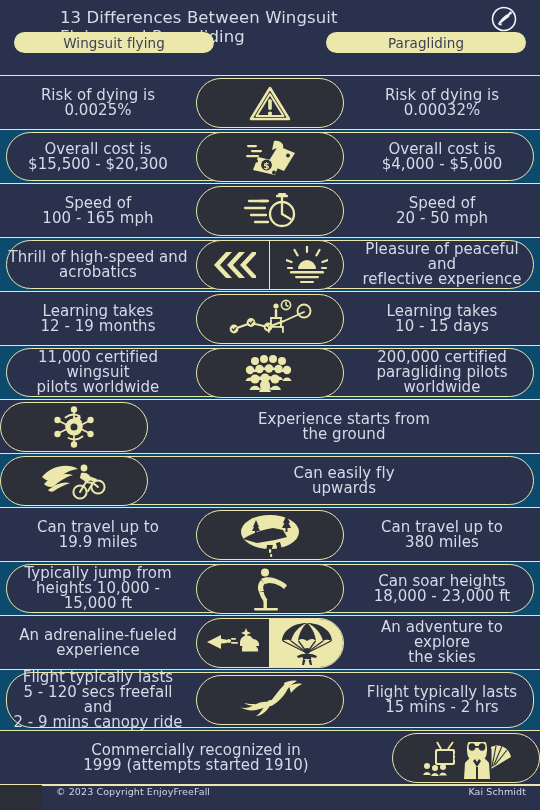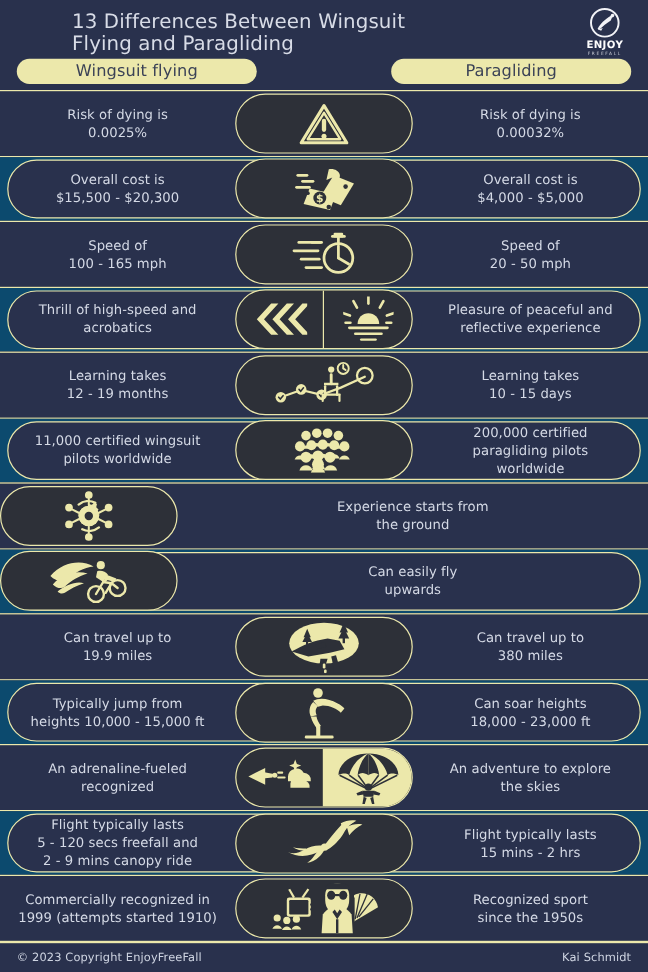--- a/index.html
+++ b/index.html
@@ -70,24 +70,24 @@
     text-align: center;
     font-size: 3.6px;
     color: #c9ccd6;
     letter-spacing: 1.4px;
     line-height: 5px;
   }
 
   .col-heads {
     position: absolute;
     left: 0; right: 0;
-    bottom: 5px;
+    bottom: 22px;
     height: 22px;
     display: flex;
-    align-items: center;
+    align-items: flex-end;
   }
   .chip {
     width: 200px;
     height: 21px;
     border-radius: 11px;
     background: #ece8ab;
     color: #3b4256;
     font-size: 13.5px;
     display: flex;
     align-items: center;
@@ -126,21 +126,21 @@
     top: 2px; bottom: 2px;
     background: #29314d;
     border: 1.6px solid #ece8ab;
     border-radius: 26px;
   }
 
   .cell {
     position: relative;
     flex: 1 1 0;
     text-align: center;
-    font-size: 11px;
+    font-size: 15px;
     line-height: 15px;
     color: #d5dae6;
     padding: 0 8px;
     z-index: 2;
     white-space: pre-line;
     letter-spacing: .05px;
   }
 
   
   .icon-wrap {
@@ -175,26 +175,27 @@
   .half.l { border-right: 1.6px solid #ece8ab; }
   .half.gold { background: #ece8ab; }
 
   
   .footer {
     flex: 0 0 25px;
     height: 25px;
     background: #29314d;
     border-top: 1.5px solid #ece8ab;
     display: flex;
-    align-items: center;
+    align-items: flex-start;
     justify-content: space-between;
     padding: 0 14px;
     font-size: 9.5px;
     color: #cfd5e2;
     letter-spacing: .1px;
+    margin-left: 42px;
   }
 </style>
 </head>
 <body>
 
 <div id="page">
 
   <div class="header">
     <div class="header-title">13 Differences Between Wingsuit
 Flying and Paragliding</div>
@@ -525,21 +526,21 @@
             </g>
           </svg>
         </div>
       </div>
       <div class="cell">Can soar heights
 18,000 - 23,000 ft</div>
     </div>
 
     <div class="row band">
       <div class="cell">An adrenaline-fueled
-recognized</div>
+experience</div>
       <div class="icon-wrap">
         <div class="capsule split">
           <div class="half l">
             <svg width="62" height="38" viewBox="0 0 62 38">
               <g class="glyph">
                 <path d="M5 18 L19 11 L19 25 Z"></path>
                 <path d="M15 14 L26 16 L25 19 L15 20 Z"></path>
                 <circle cx="27" cy="17" r="2.1"></circle>
                 <rect x="29" y="14" width="5" height="1.7" rx=".8"></rect>
                 <rect x="29" y="18" width="7" height="1.7" rx=".8"></rect>
@@ -640,22 +641,20 @@
               <path d="M52 24 L56 30 L60 24 L58 22 L56 25 L54 22 Z"></path>
               <path d="M55 30 L57 30 L57 42 L55 42 Z"></path>
               <path d="M70 12 L70 32" stroke="#2d3038" stroke-width="1.1" fill="none"></path>
               <path d="M75 9 L71 30" stroke="#2d3038" stroke-width="1.1" fill="none"></path>
               <path d="M81 9 L72.5 29" stroke="#2d3038" stroke-width="1.1" fill="none"></path>
               <path d="M86 13 L74 28" stroke="#2d3038" stroke-width="1.1" fill="none"></path>
             </g>
           </svg>
         </div>
       </div>
-      <div class="cell">Recognized sport
-since the 1950s</div>
     </div>
 
   </div>
 
   <div class="footer">
     <span>© 2023 Copyright EnjoyFreeFall</span>
     <span>Kai Schmidt</span>
   </div>
 
 </div>

